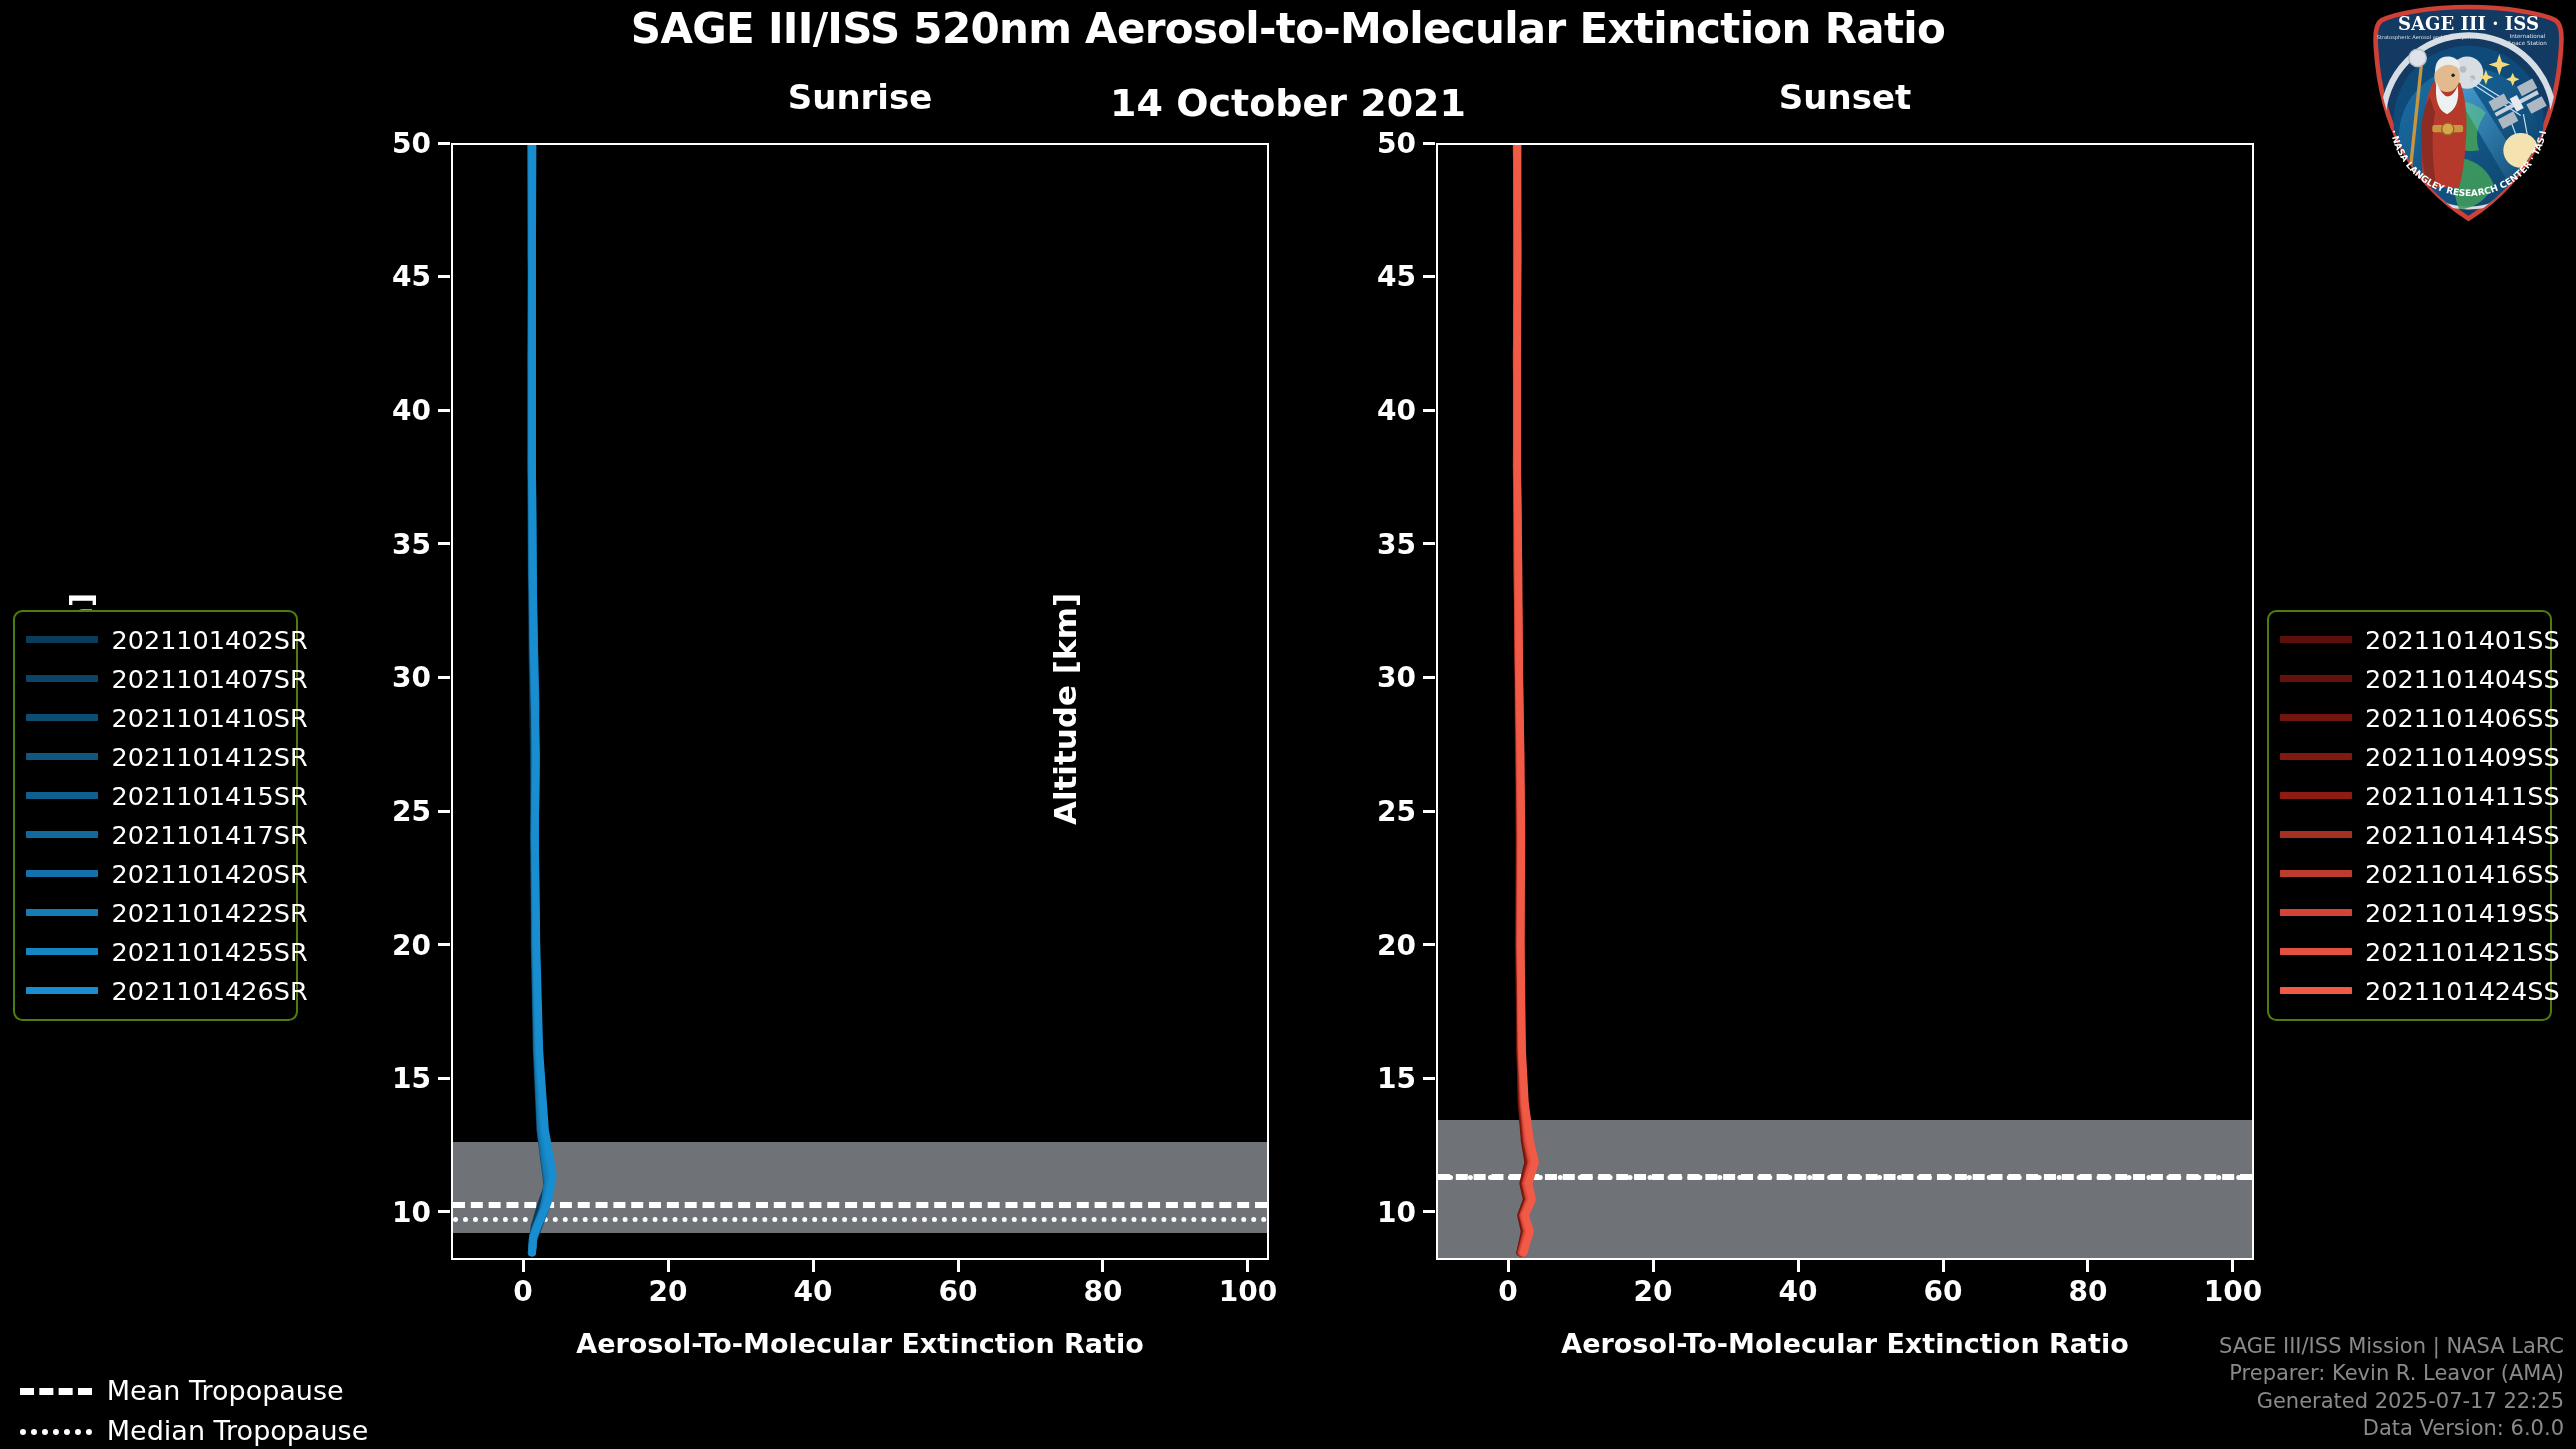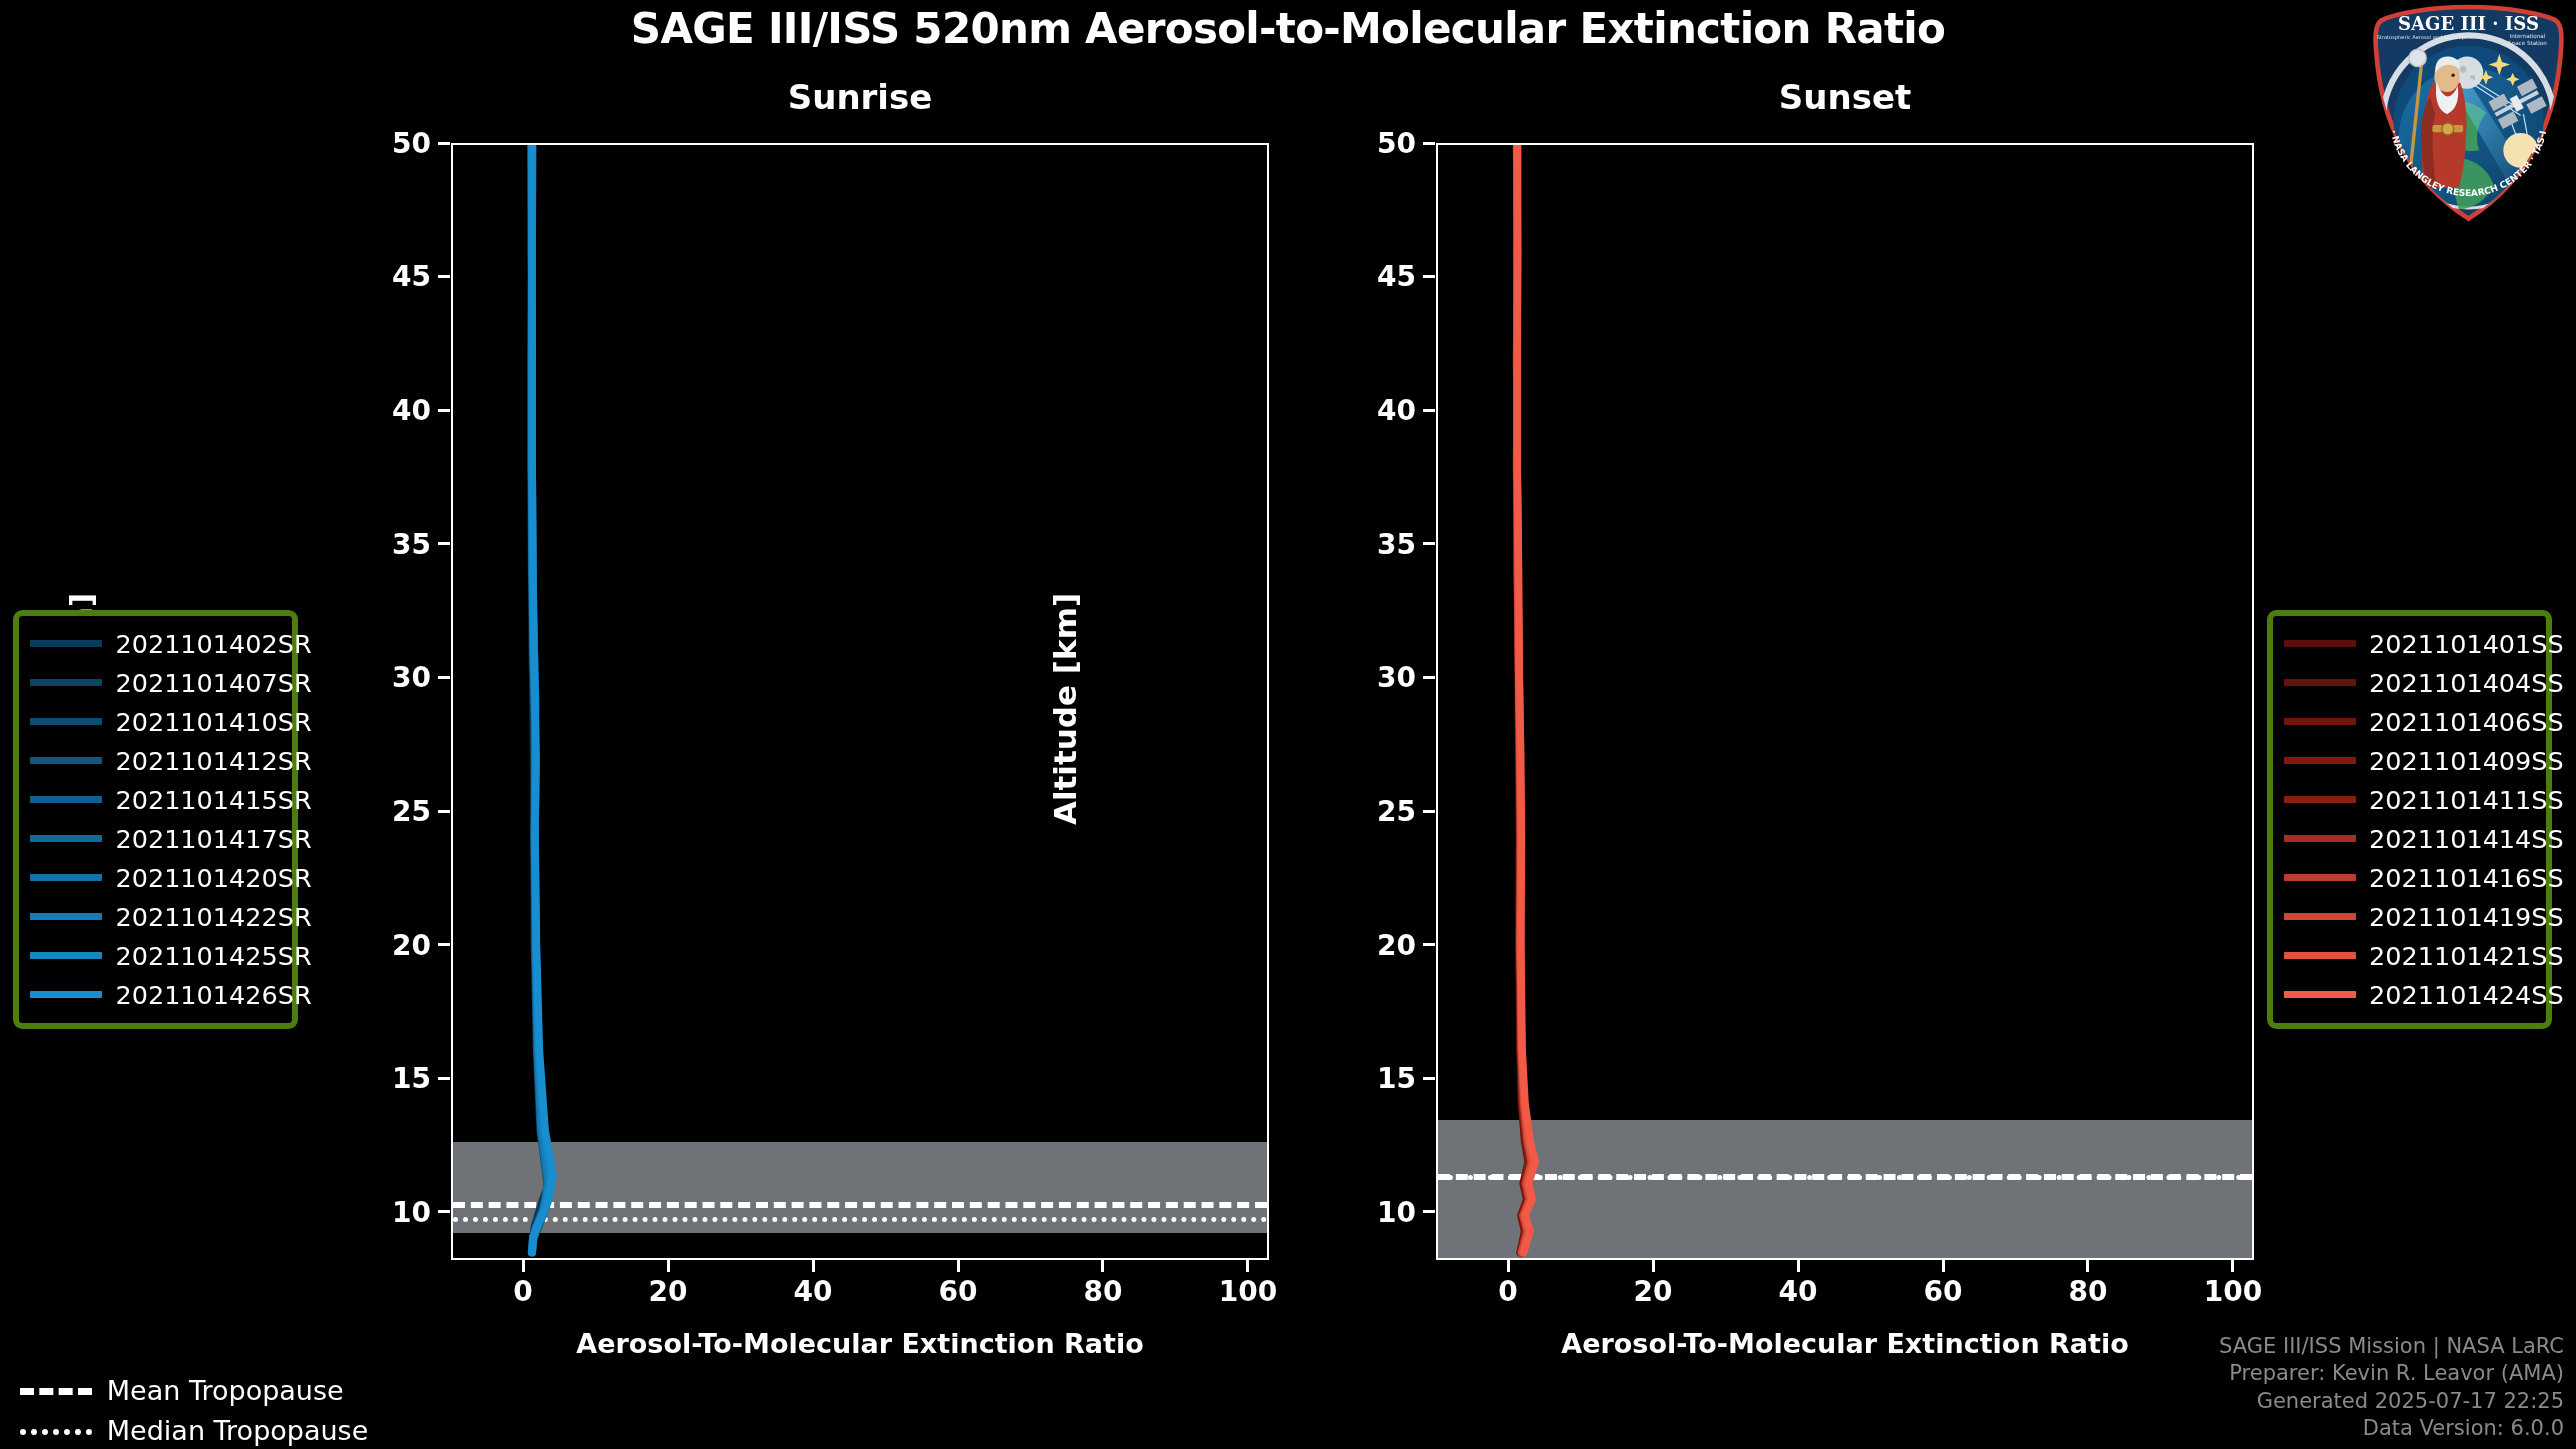--- a/index.html
+++ b/index.html
@@ -59,21 +59,21 @@
     font-weight:bold;font-size:27px;color:#fff;
   }
   .axis-y-title{
     position:absolute;font-family:"DejaVu Sans",sans-serif;font-weight:bold;
     font-size:31px;color:#fff;transform-origin:center center;
     transform:rotate(-90deg);white-space:nowrap;
   }
 
   
   .legend-box{
-    position:absolute;border:6px solid #4d7c0f;border-radius:9.4px;background:#000;
+    position:absolute;border:2px solid #4d7c0f;border-radius:9.4px;background:#000;
     padding:8px 10.7px 9.4px 10.7px;box-sizing:border-box;
   }
   .legend-row{display:flex;align-items:center;height:39px;}
   .legend-swatch{width:72px;height:7.4px;flex:0 0 auto;margin-right:13.4px;border-radius:0.7px;}
   .legend-label{
     font-family:"DejaVu Sans",sans-serif;font-size:25.5px;color:#ffffff;white-space:nowrap;
   }
   #legend-sunrise{left:13.4px;top:610px;width:285px;}
   #legend-sunset{left:2267px;top:610px;width:285px;}
   #legend-sunset .legend-row{justify-content:flex-start;}
@@ -96,20 +96,21 @@
 
   
   #mission-patch{position:absolute;right:6.7px;top:2.7px;width:201px;height:221px;}
 </style>
 </head>
 <body>
 
 <div class="root">
 
   <div class="main-title">SAGE III/ISS 520nm Aerosol-to-Molecular Extinction Ratio</div>
+  <div class="date-title">14 October 2021</div>
   <div class="panel-title" id="sunrise-title">Sunrise</div>
   <div class="panel-title" id="sunset-title">Sunset</div>
 
   <div class="panel" id="panel-sunrise">
     <div class="plot-frame">
       <div class="trop-band" id="band-sr" style="top: 997px; height: 91px; background: rgb(111, 114, 118);"></div>
       <div class="trop-line trop-mean" id="mean-sr" style="top: 1057px;"></div>
       <div class="trop-line trop-median" id="median-sr" style="top: 1072px;"></div>
       <svg class="series-svg" id="svg-sr" viewBox="0 0 1220 1665" preserveAspectRatio="none">
           <polyline points="117.7,0.0 117.7,159.3 116.6,318.7 116.6,478.0 117.7,637.3 118.8,756.8 119.8,836.5 120.9,916.1 122.0,1035.6 124.2,1195.0 127.4,1354.3 136.0,1473.8 145.8,1545.5 131.7,1585.3 122.0,1617.2 119.8,1633.1 118.8,1657.0" fill="none" stroke="#0b3c5c" stroke-width="11" stroke-linejoin="round" stroke-linecap="round"></polyline>

